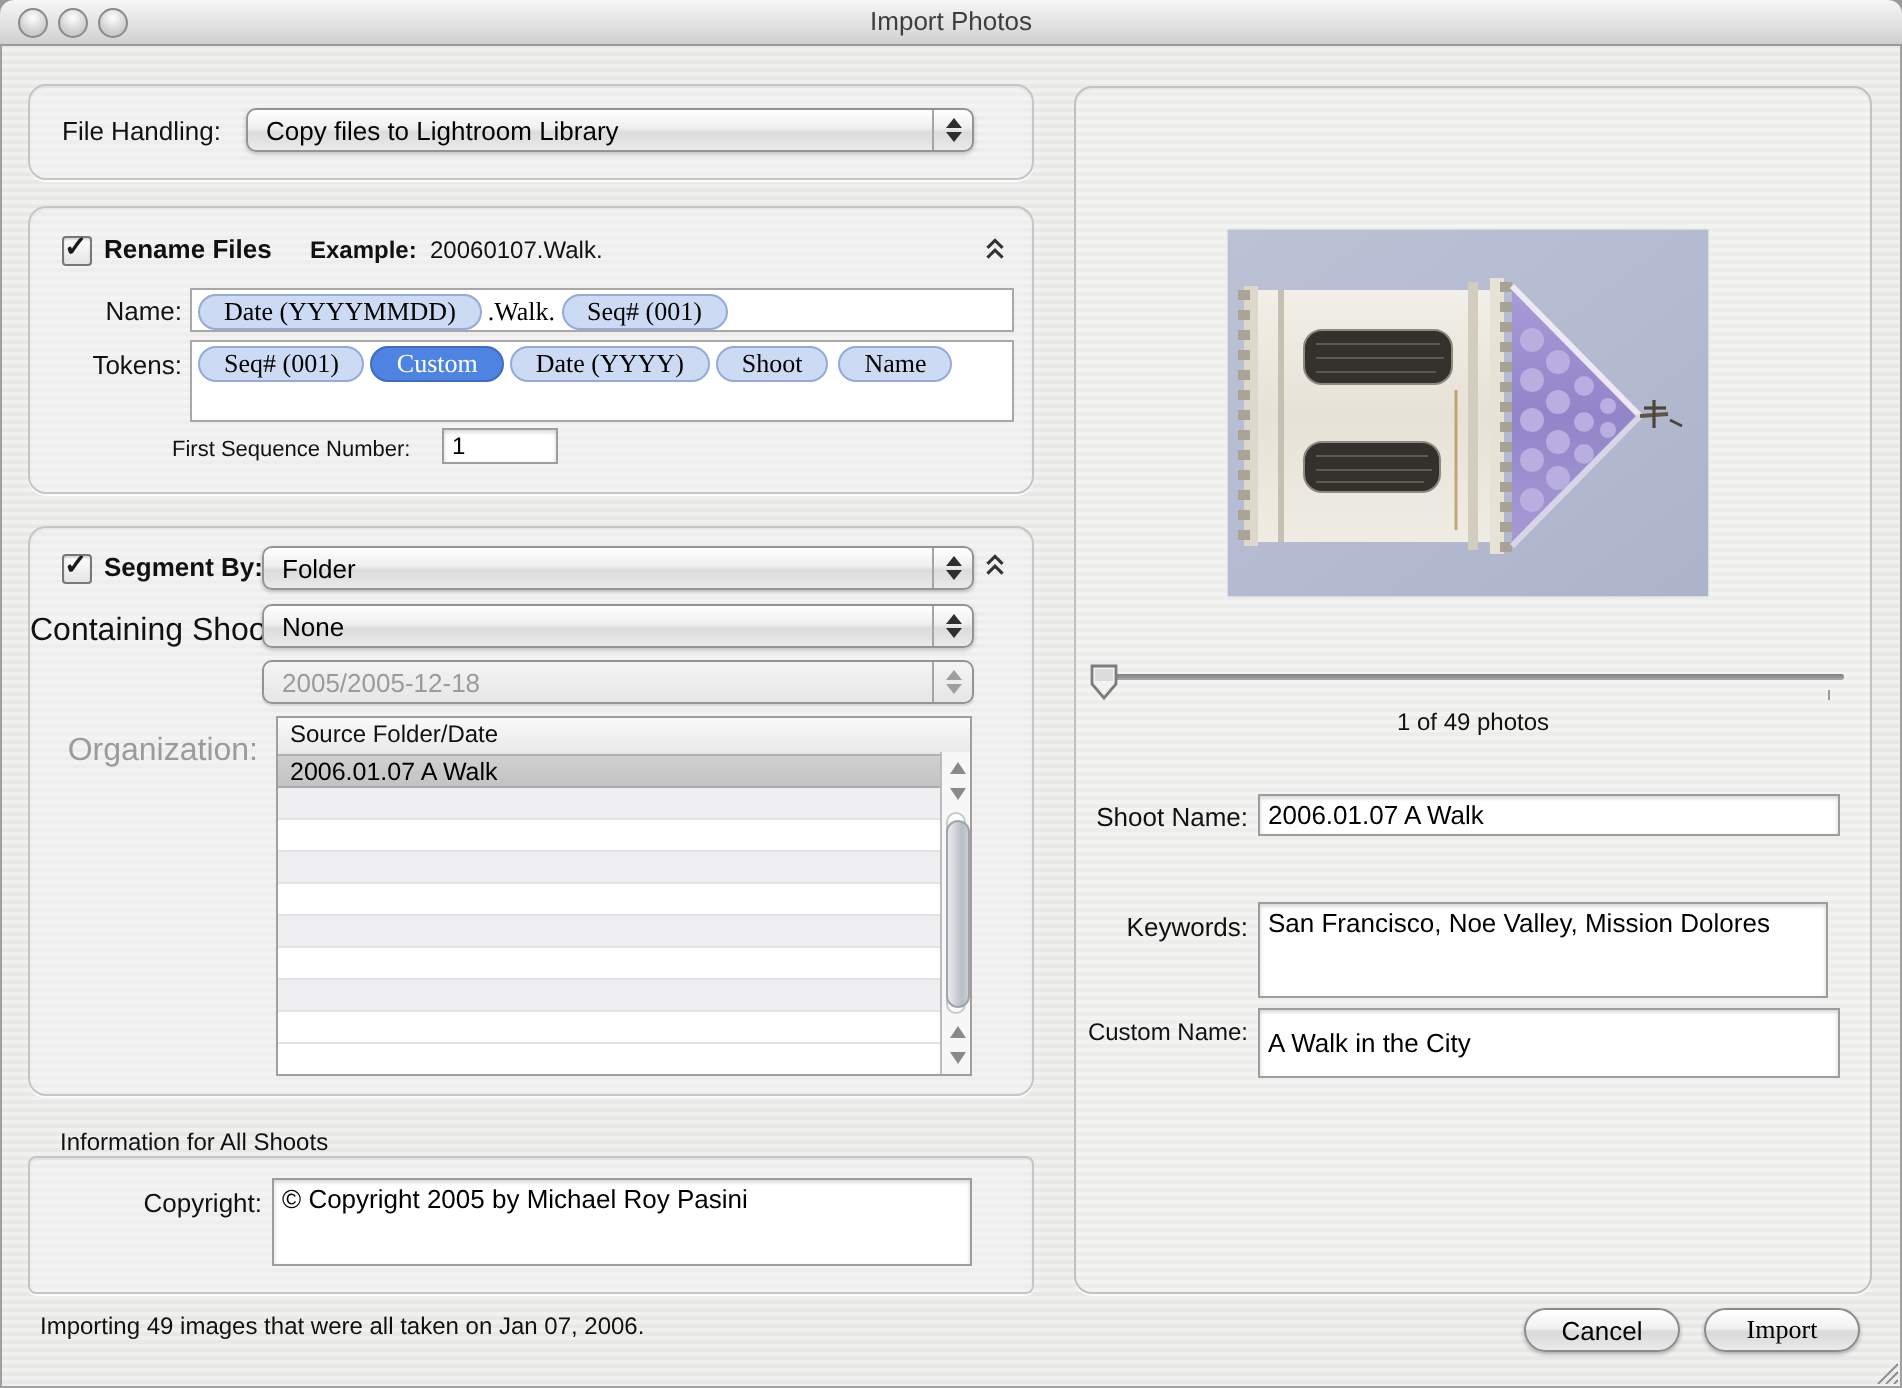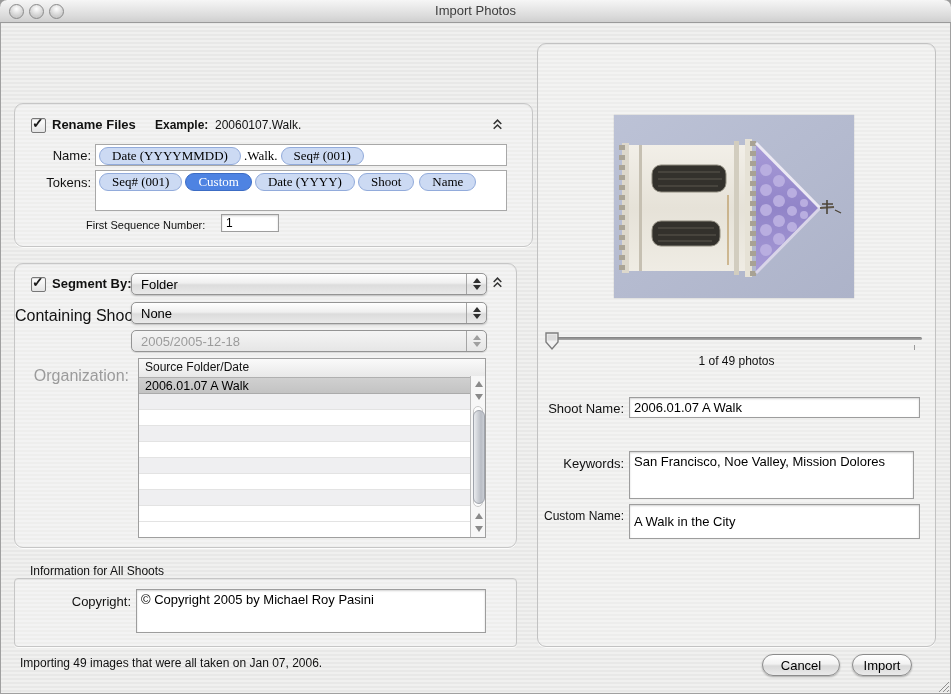--- a/index.html
+++ b/index.html
@@ -90,22 +90,32 @@
 
 <div id="window">
 
   <div class="titlebar">
     <div class="tl" style="left:9px"></div>
     <div class="tl" style="left:29px"></div>
     <div class="tl" style="left:49px"></div>
     <div class="title">Import Photos</div>
   </div>
 
-
-  <div class="gbox" style="left:14px;top:103px;width:501px;height:142px;padding-left:16px;">
+  <div class="gbox" style="left:14px;top:42px;width:501px;height:46px;">
+    <span class="lbl" style="left:16px;top:15px;">File Handling:</span>
+    <div class="popup" style="left:108px;top:11px;width:364px;">
+      <span>Copy files to Lightroom Library</span>
+      <span class="arr">
+          <span class="tri-u"></span>
+          <span class="tri-d"></span>
+        </span>
+    </div>
+  </div>
+
+  <div class="gbox" style="left:14px;top:103px;width:501px;height:142px;">
     <span class="cb on" style="left:16px;top:14px;"></span>
     <span class="lbl b" style="left:37px;top:13px;">Rename Files</span>
     <span class="lbl b" style="left:140px;top:14px;font-size:12px;">Example:</span>
     <span class="lbl" style="left:200px;top:14px;font-size:12px;">20060107.Walk.</span>
     <svg class="chev" style="left:476px;top:14px;" viewBox="0 0 12 12">
       <polyline points="2.5,5.5 6,2 9.5,5.5" fill="none" stroke="#333" stroke-width="1.4"></polyline>
       <polyline points="2.5,10 6,6.5 9.5,10" fill="none" stroke="#333" stroke-width="1.4"></polyline>
     </svg>
 
     <span class="lbl r" style="left:18px;top:44px;width:58px;">Name:</span>
@@ -311,20 +321,20 @@
 
     <span class="lbl r" style="left:0px;top:412px;width:86px;">Keywords:</span>
     <textarea class="field" style="left: 91px; top: 407px; width: 285px; height: 48px;">San Francisco, Noe Valley, Mission Dolores</textarea>
 
     <span class="lbl r" style="left:0px;top:465px;width:86px;font-size:12px;">Custom Name:</span>
     <input class="field" style="left: 91px; top: 460px; width: 291px; height: 35px;" value="A Walk in the City">
   </div>
 
   <span class="lbl" style="left:20px;top:656px;font-size:12px;">Importing 49 images that were all taken on Jan 07, 2006.</span>
   <button class="abtn" style="left:762px;top:654px;width:78px;">Cancel</button>
-  <button class="abtn" style="left:852px;top:654px;width:60px;">Import</button>
+  <button class="abtn" style="left:852px;top:654px;width:78px;font-family:Liberation Serif, serif;">Import</button>
 
   <svg class="resize-grip" viewBox="0 0 14 14">
     <line x1="4" y1="14" x2="14" y2="4" stroke="#8f8f8f" stroke-width="1"></line>
     <line x1="8" y1="14" x2="14" y2="8" stroke="#8f8f8f" stroke-width="1"></line>
     <line x1="12" y1="14" x2="14" y2="12" stroke="#8f8f8f" stroke-width="1"></line>
   </svg>
 </div>
 
 </body></html>

